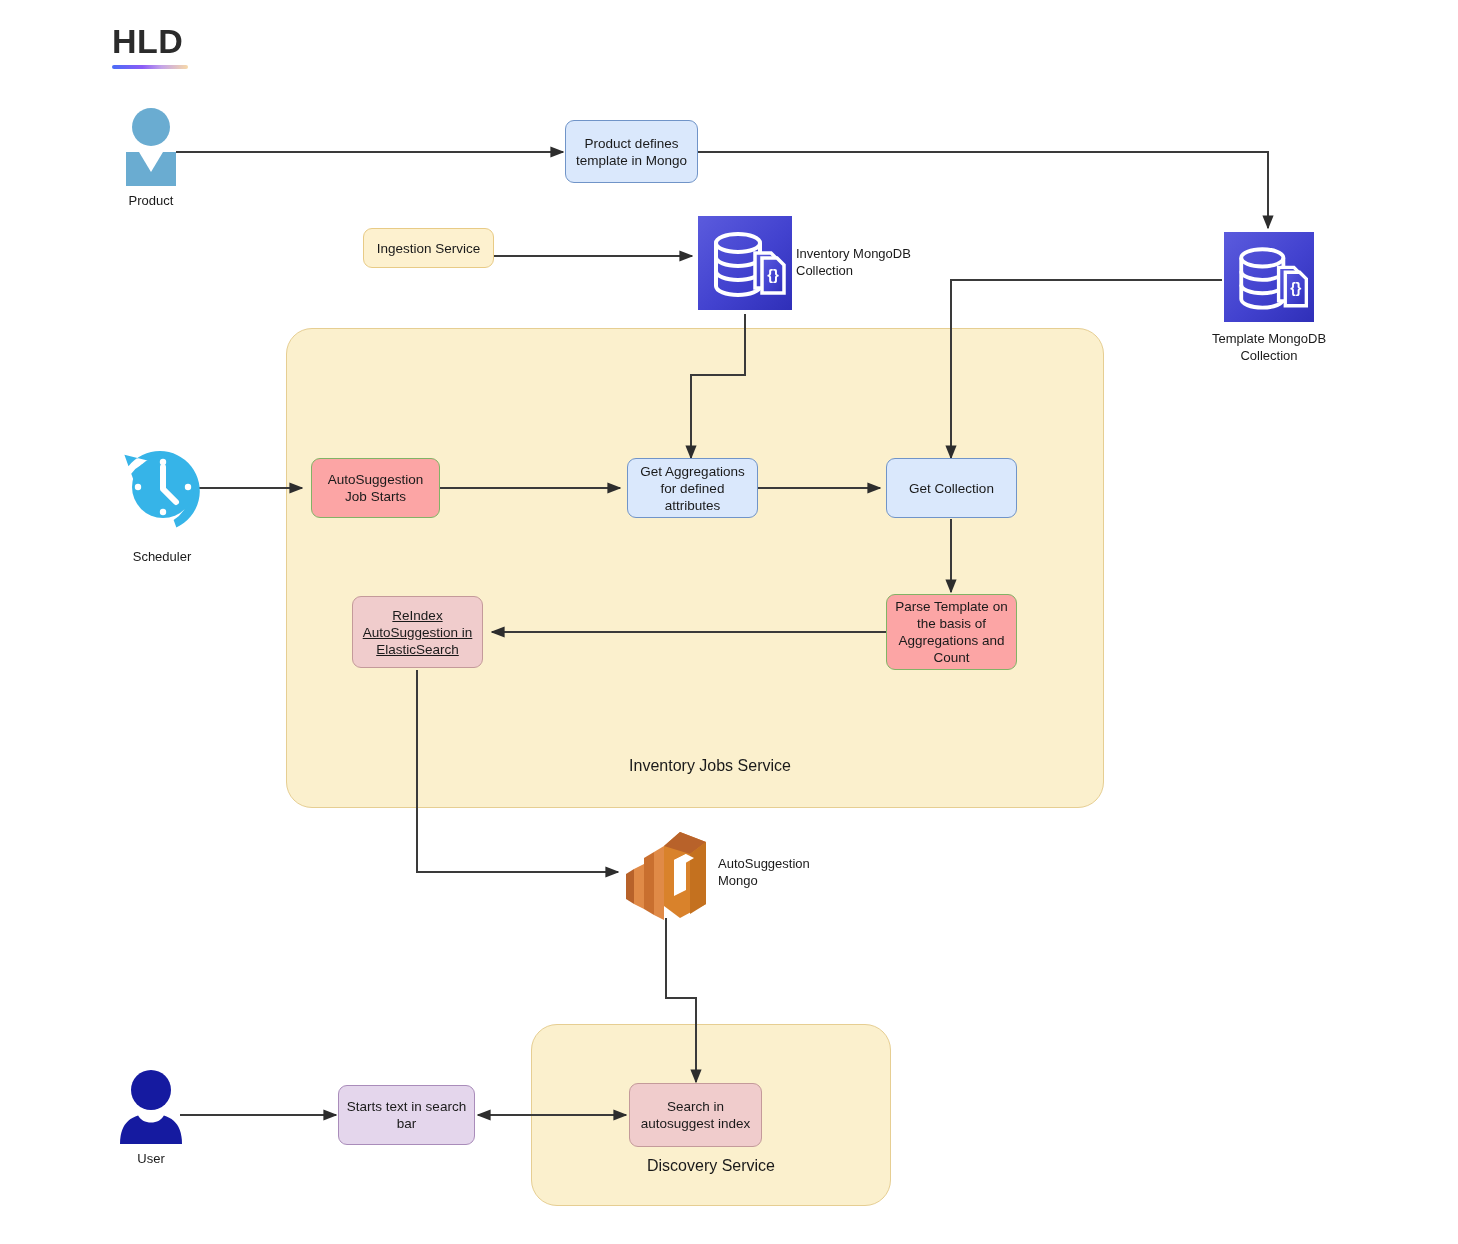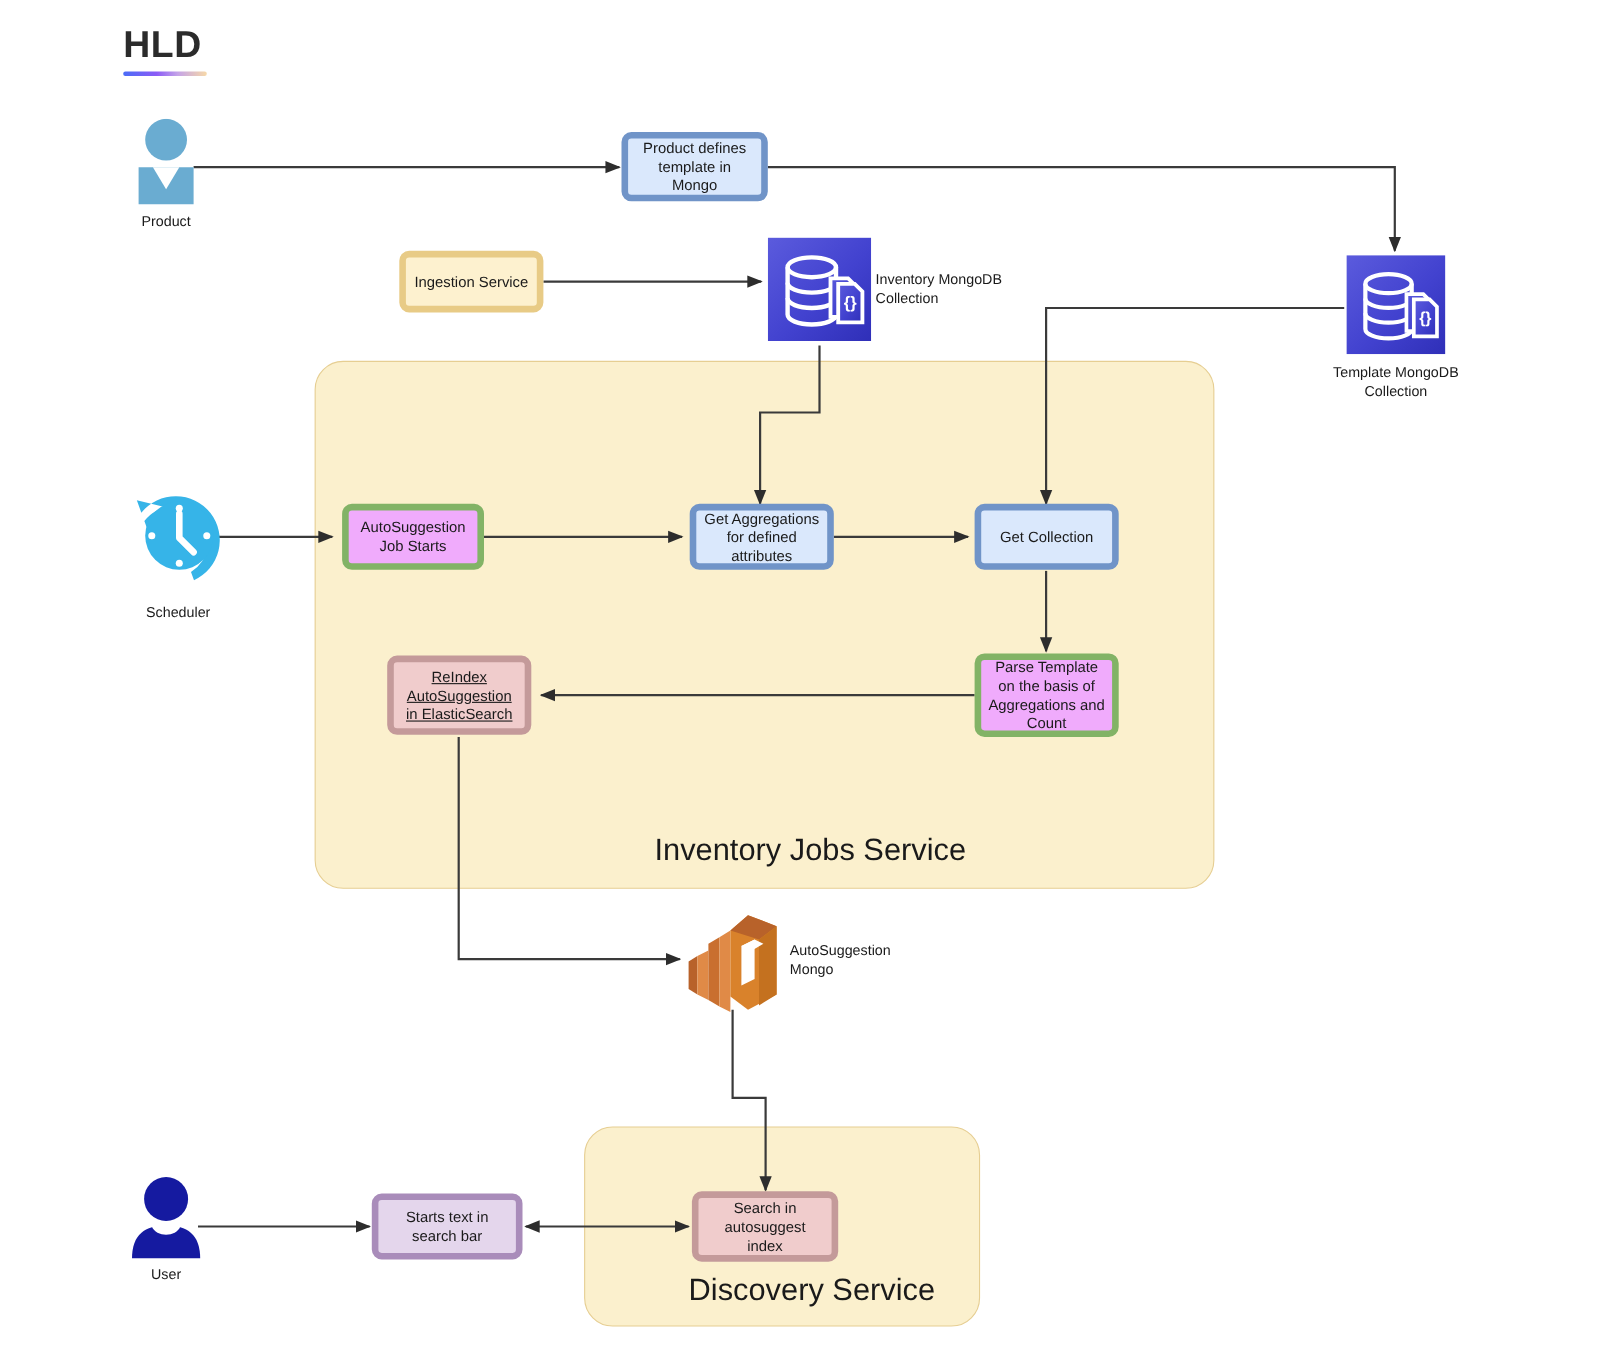--- a/index.html
+++ b/index.html
@@ -34,47 +34,47 @@
   .title-rule {
     width: 76px; height: 4px; margin-top: 3px;
     background: linear-gradient(to right, #4a6cf7 0%, #8b5cf6 40%, #c4a3e8 65%, #f7d9a8 100%);
     border-radius: 2px;
   }
 
   
   .node {
     position: absolute;
     border-radius: 9px;
-    border: 6px solid #4c1d95;
+    border: 1px solid #4c1d95;
     display: flex;
     align-items: center;
     justify-content: center;
     text-align: center;
     font-size: 13.5px;
     line-height: 17px;
     color: #1a1a1a;
     padding: 3px 6px;
   }
   .n-blue   { background: #dae8fc; border-color: #7094c8; }
-  .n-green  { background: #f0abfc; border-color: #82b366; }
+  .n-green  { background: #fca5a5; border-color: #82b366; }
   .n-red    { background: #f0cccc; border-color: #c49a9a; }
   .n-purple { background: #e4d6ec; border-color: #a98cba; }
   .n-yellow { background: #fdf1cf; border-color: #e8cb86; }
 
   
   .group {
     position: absolute;
     background: #fbf0cd;
     border: 1px solid #e6ce92;
     border-radius: 26px;
   }
   .group-label {
     position: absolute;
     text-align: center;
-    font-size: 28px;
+    font-size: 16px;
     color: #1a1a1a;
     white-space: nowrap;
   }
 
   
   .caption {
     position: absolute;
     font-size: 13px;
     line-height: 17px;
     color: #1a1a1a;
@@ -150,21 +150,21 @@
       <path d="M 6 44 L 56 44 L 56 78 L 6 78 Z" fill="#6aacd1"></path>
       <path d="M 19 44 L 43 44 L 31 64 Z" fill="#ffffff"></path>
     </svg>
   </div>
   <div class="caption" style="left:101px; top:192px; width:100px;text-align:center;">Product</div>
 
   <div class="node n-blue" style="left:565px; top:120px; width:133px; height:63px;">
     <span>Product defines template in Mongo</span>
   </div>
 
-  <div class="node n-yellow" style="left:363px; top:228px; width:131px; height:56px;">
+  <div class="node n-yellow" style="left:363px; top:228px; width:131px; height:40px;">
     <span>Ingestion Service</span>
   </div>
 
   <div class="icon-box" style="left:698px; top:216px; width:94px; height:94px;">
     <svg viewBox="0 0 94 94" width="94" height="94" xmlns="http://www.w3.org/2000/svg">
       <rect x="0" y="0" width="94" height="94" fill="url(#mongoGrad)"></rect>
       <g fill="none" stroke="#ffffff" stroke-width="4">
         <ellipse cx="40" cy="27" rx="22" ry="9"></ellipse>
         <path d="M 18 27 L 18 70 A 22 9 0 0 0 62 70 L 62 27"></path>
         <path d="M 18 41 A 22 9 0 0 0 62 41"></path>

